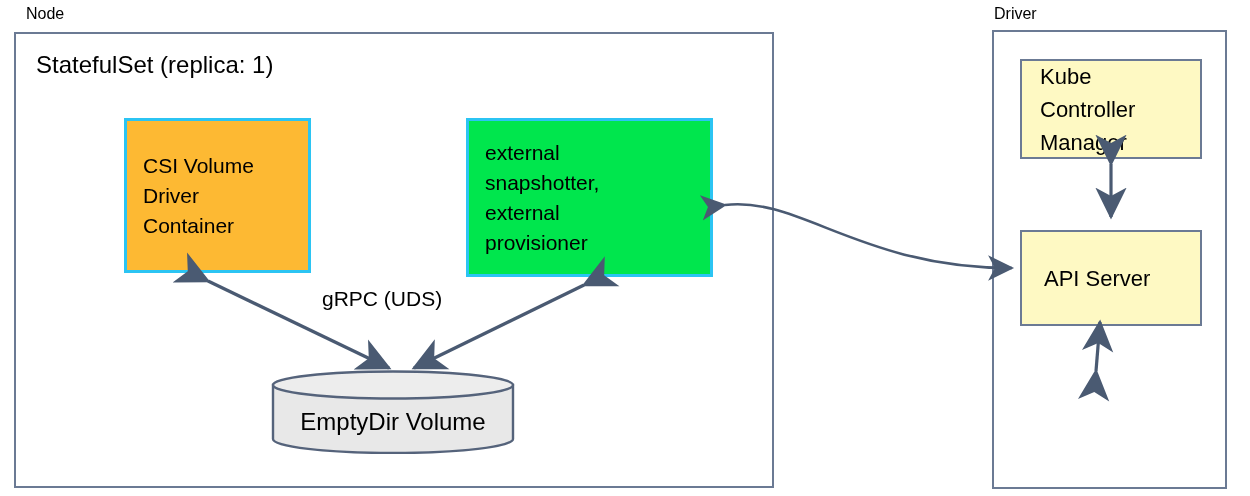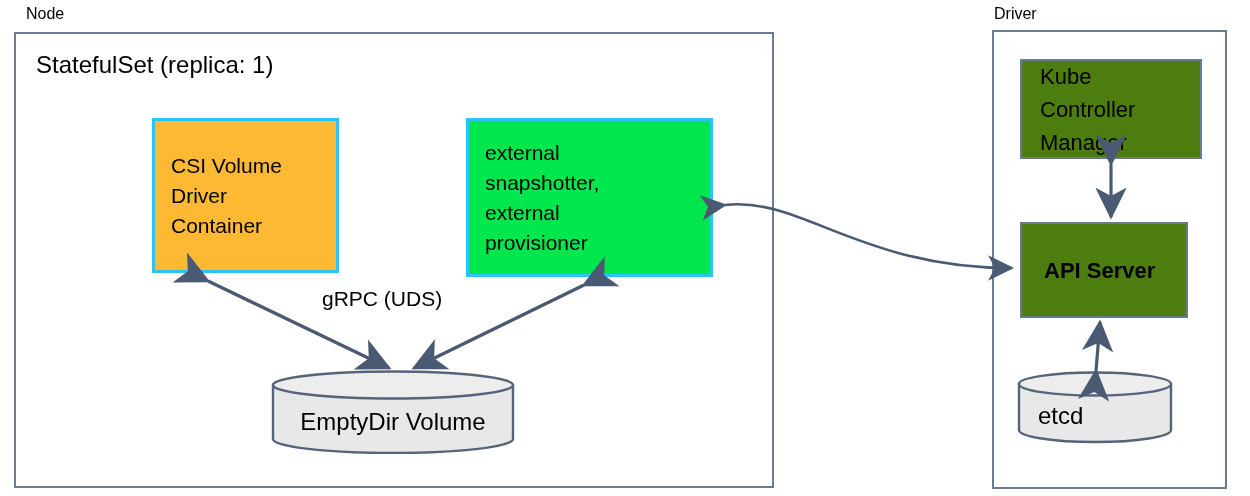--- a/index.html
+++ b/index.html
@@ -10,24 +10,24 @@
 
   .zone-label{position:absolute;font-weight:normal;font-size:16px;line-height:16px;color:#000;}
 
   .panel{position:absolute;background:#ffffff;border:2px solid #6b7a94;box-sizing:border-box;}
 
   .node-title{position:absolute;font-size:24px;line-height:26px;color:#000;white-space:nowrap;}
 
   .box{position:absolute;box-sizing:border-box;display:flex;align-items:center;}
   .box-text{font-size:21px;line-height:30px;white-space:pre-line;padding-left:16px;}
 
-  .box-orange{background:#FDB933;border:3px solid #2BC4F3;margin-left:28px;}
+  .box-orange{background:#FDB933;border:3px solid #2BC4F3;}
   .box-green{background:#00E64D;border:3px solid #2BC4F3;}
 
-  .box-gray{background:#4d7c0f;border:2px solid #6b7a94;}
+  .box-gray{background:#fef9c3;border:2px solid #6b7a94;}
   .box-gray .box-text{font-size:22px;line-height:33px;padding-left:18px;}
   .box-gray.center .box-text{padding-left:22px;}
 
   .cyl{position:absolute;}
   .cyl-text{position:absolute;left:0;width:100%;text-align:center;font-size:24px;color:#000;}
   .cyl-text.left-ish{text-align:left;}
 
   .edge-label{position:absolute;font-size:21px;line-height:22px;color:#000;white-space:nowrap;}
 </style>
 </head>
@@ -66,31 +66,24 @@
   <div class="edge-label" style="left:322px;top:288px;">gRPC (UDS)</div>
 
   <div class="panel" style="left:992px;top:30px;width:235px;height:459px;"></div>
 
   <div class="box box-gray" style="left:1020px;top:59px;width:182px;height:100px;">
     <div class="box-text">Kube
 Controller
 Manager</div>
   </div>
 
-  <div class="box box-gray center" style="left:1020px;top:222px;width:168px;height:96px;font-weight:bold;">
+  <div class="box box-gray center" style="left:1020px;top:230px;width:182px;height:96px;">
     <div class="box-text">API Server</div>
   </div>
 
-  <div class="cyl" style="left:1016px;top:370px;width:158px;height:74px;">
-    <svg width="158" height="74" viewBox="0 0 158 74">
-      <path d="M3,14 L3,60 A76,12 0 0 0 155,60 L155,14 Z" fill="#E8E8E8" stroke="#55637b" stroke-width="2.4"></path>
-      <ellipse cx="79" cy="14" rx="76" ry="11.5" fill="#EDEDED" stroke="#55637b" stroke-width="2.4"></ellipse>
-    </svg>
-    <div class="cyl-text left-ish" style="top:32px;padding-left:22px;box-sizing:border-box;">etcd</div>
-  </div>
 
   <svg class="svg-layer" viewBox="0 0 1250 496">
     <defs>
       <marker id="ah" markerWidth="11" markerHeight="11" refX="9.2" refY="5.5" orient="auto" markerUnits="strokeWidth">
         <path d="M0,0.6 L10,5.5 L0,10.4 L2.6,5.5 Z" fill="#4a5a72"></path>
       </marker>
     </defs>
 
     <g>
       <line x1="208" y1="281" x2="389" y2="368" stroke="#4a5a72" stroke-width="3.4" marker-start="url(#ah)" marker-end="url(#ah)"></line>

